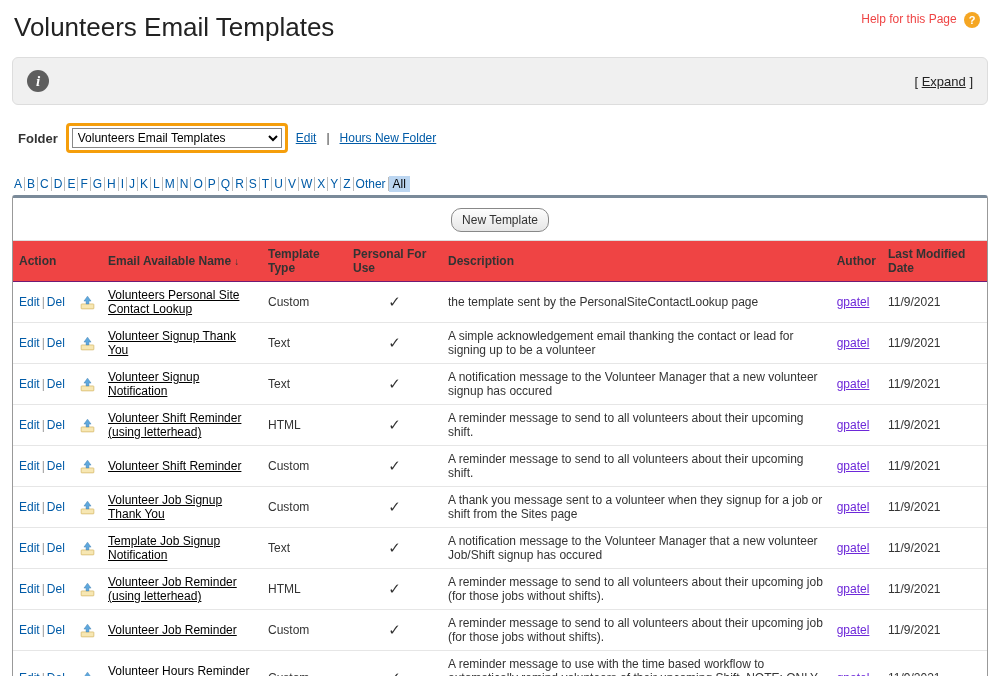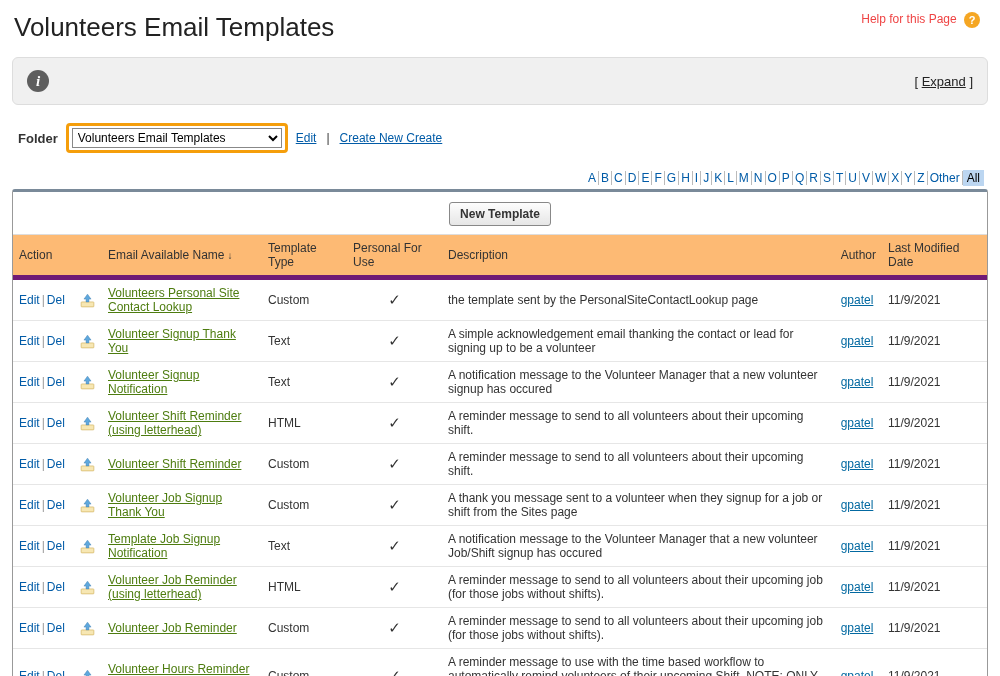--- a/index.html
+++ b/index.html
@@ -7,43 +7,43 @@
 .page-title{font-size:26px;font-weight:normal;color:#222;margin:2px 0 14px 2px}
 .help-link{position:absolute;right:20px;top:12px;font-size:12px;color:#015ba7}
 .help-link a{color:#ef4444;text-decoration:none}
 .help-icon{display:inline-block;width:16px;height:16px;border-radius:50%;background:#f5a623;color:#fff;font-weight:bold;text-align:center;line-height:16px;font-size:11px;margin-left:4px;vertical-align:middle}
 .info-banner{background:#f0f0f0;border:1px solid #ddd;border-radius:6px;padding:12px 14px;margin-bottom:18px;display:flex;align-items:center;justify-content:space-between}
 .info-left{display:flex;align-items:center;gap:10px}
 .info-icon{width:22px;height:22px;border-radius:50%;background:#5e5e5e;color:#fff;font-family:Georgia,serif;font-style:italic;font-weight:bold;font-size:15px;display:flex;align-items:center;justify-content:center}
 .info-title{font-size:16px;font-weight:bold;color:#222}
 .expand{color:#222;font-size:13px}
 .expand a{color:#222;text-decoration:underline}
-.folder-row{margin:0 0 18px 6px;display:flex;align-items:center;gap:8px}
+.folder-row{margin:0 0 24px 6px;display:flex;align-items:center;gap:8px}
 .folder-label{font-weight:bold;font-size:13px}
 .folder-box{border:3px solid #f59e0b;border-radius:4px;padding:2px 3px;display:inline-flex;align-items:center}
 .folder-select{font-size:12px;width:210px;padding:1px;border:1px solid #888;background:#fff}
 .inline-link{color:#015ba7;text-decoration:underline;font-size:12px;cursor:pointer}
 .pipe{color:#333;padding:0 2px}
-.alpha-row{text-align:right;margin:16px 4px 4px 0;font-size:12px}
+.alpha-row{margin:16px 4px 4px 0;font-size:12px}
 .alpha-row span{color:#015ba7;padding:0 2px;border-right:1px solid #bbb;cursor:pointer}
 .alpha-row span:last-child{border-right:none}
 .alpha-row span.sel{background:#bcd6f1;color:#000;padding:1px 4px}
 .table-wrap{border:1px solid #999;border-top:3px solid #7a8a99;border-radius:3px;padding-top:10px}
 .new-btn-row{text-align:center;margin-bottom:8px}
-.new-btn{font-size:12px;padding:4px 10px;border:1px solid #888;border-radius:3px;background:linear-gradient(#fdfdfd,#e6e6e6);cursor:pointer;font-weight:bold;color:#333}
+.new-btn{font-size:12px;padding:4px 10px;border:1px solid #888;border-radius:10px;background:linear-gradient(#fdfdfd,#e6e6e6);cursor:pointer;font-weight:normal;color:#333}
 table{width:100%;border-collapse:collapse}
-th{background:#fdba74;text-align:left;font-size:12px;font-weight:normal;color:#333;padding:6px 6px;border-top:1px solid #ddd;border-bottom:5px solid #701a75}
+th{background:#ef4444;text-align:left;font-size:12px;font-weight:bold;color:#333;padding:6px 6px;border-top:1px solid #ddd;border-bottom:1px solid #701a75}
 td{padding:6px 6px;border-bottom:1px solid #e6e6e6;vertical-align:middle;font-size:12px}
 td.action{white-space:nowrap;color:#015ba7}
 td.action a{color:#015ba7;text-decoration:none}
 .sep{color:#999;padding:0 2px}
 .dl-icon{display:inline-block;width:17px;height:17px;vertical-align:middle}
-.tmpl-link{color:#4d7c0f;}
+.tmpl-link{color:#000000;}
 .check{font-size:15px;color:#333;text-align:center}
-.author a{color:#0369a1;text-decoration:underline}
+.author a{color:#6d28d9;text-decoration:underline}
 .sort-arrow{font-size:10px;margin-left:3px}
 th.col-action{width:60px}
 th.col-icon{width:22px}
 th.col-name{width:160px}
 th.col-type{width:85px}
 th.col-avail{width:95px;text-align:left}
 th.col-desc{}
 th.col-author{width:45px}
 th.col-date{width:105px}
 td.col-avail{text-align:center}
@@ -67,21 +67,21 @@
 
 <div class="folder-row">
   <span class="folder-label">Folder</span>
   <span class="folder-box">
     <select class="folder-select">
       <option>Volunteers Email Templates</option>
     </select>
   </span>
   <a href="#" class="inline-link">Edit</a>
   <span class="pipe">|</span>
-  <a href="#" class="inline-link">Create New Create</a>
+  <a href="#" class="inline-link">Hours New Folder</a>
 </div>
 
 <div class="alpha-row" id="alpha-row"><span>A</span><span>B</span><span>C</span><span>D</span><span>E</span><span>F</span><span>G</span><span>H</span><span>I</span><span>J</span><span>K</span><span>L</span><span>M</span><span>N</span><span>O</span><span>P</span><span>Q</span><span>R</span><span>S</span><span>T</span><span>U</span><span>V</span><span>W</span><span>X</span><span>Y</span><span>Z</span><span>Other</span><span class="sel">All</span></div>
 
 <div class="table-wrap">
   <div class="new-btn-row">
     <button class="new-btn">New Template</button>
   </div>
   <table>
     <thead>

